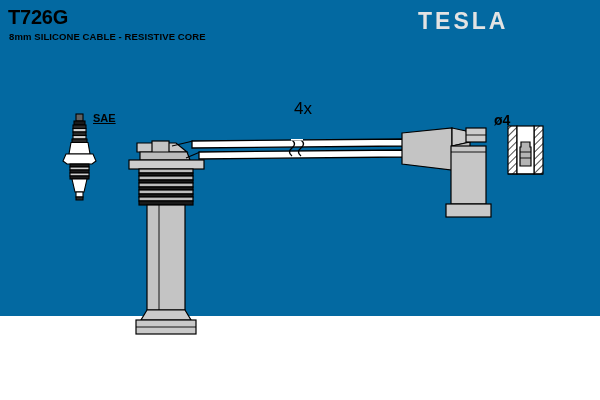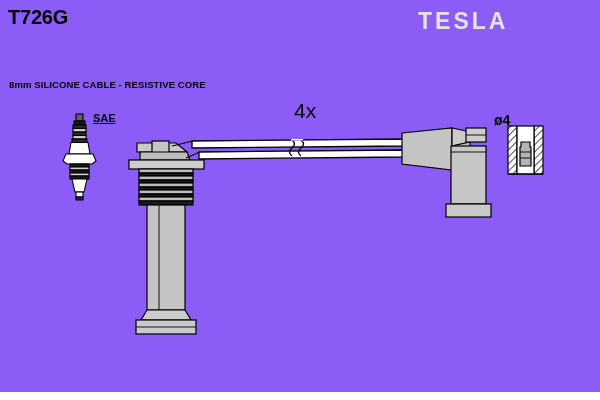--- a/index.html
+++ b/index.html
@@ -1,36 +1,36 @@
 <!DOCTYPE html>
 <html><head>
 <meta charset="utf-8">
 <style>
   html,body{margin:0;padding:0;background:#ffffff;}
   body{width:600px;height:400px;overflow:hidden;
        font-family:"Liberation Sans","DejaVu Sans",sans-serif;color:#000;}
-  #sheet{position:relative;width:600px;height:392px;background:#8b5cf6;}
+  #sheet{position:relative;width:600px;height:316px;background:#0369a1;}
 
   .part-number{
     position:absolute;left:8px;top:6px;
     font-size:20px;font-weight:bold;letter-spacing:-0.2px;
   }
   .sub-desc{
     position:absolute;left:9px;top:31px;
-    font-size:9.5px;font-weight:bold;letter-spacing:0.1px;white-space:nowrap;margin-top:48px;
+    font-size:9.5px;font-weight:bold;letter-spacing:0.1px;white-space:nowrap;
   }
   .brand{
     position:absolute;left:398px;top:8px;
     font-size:23px;font-weight:bold;letter-spacing:3px;
     color:#e3e3e3;
     margin-left:20px;
   }
   .qty-label{
     position:absolute;left:294px;top:99px;
-    font-size:21px;font-weight:normal;
+    font-size:17px;font-weight:normal;
   }
   .sae-label{
     position:absolute;left:93px;top:112px;
     font-size:11px;font-weight:bold;text-decoration:underline;
   }
   .dia-label{
     position:absolute;left:494px;top:112px;
     font-size:14px;font-weight:bold;
   }
   svg{position:absolute;left:0;top:0;}

